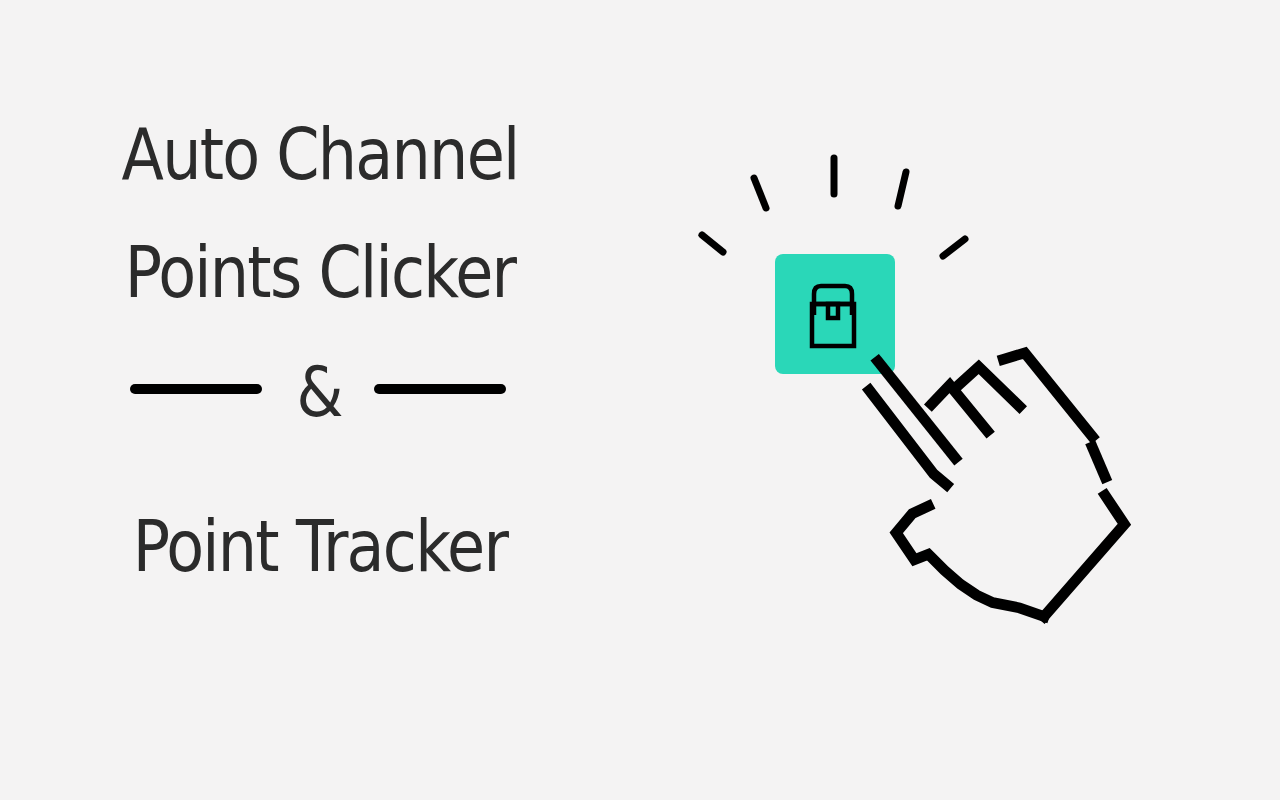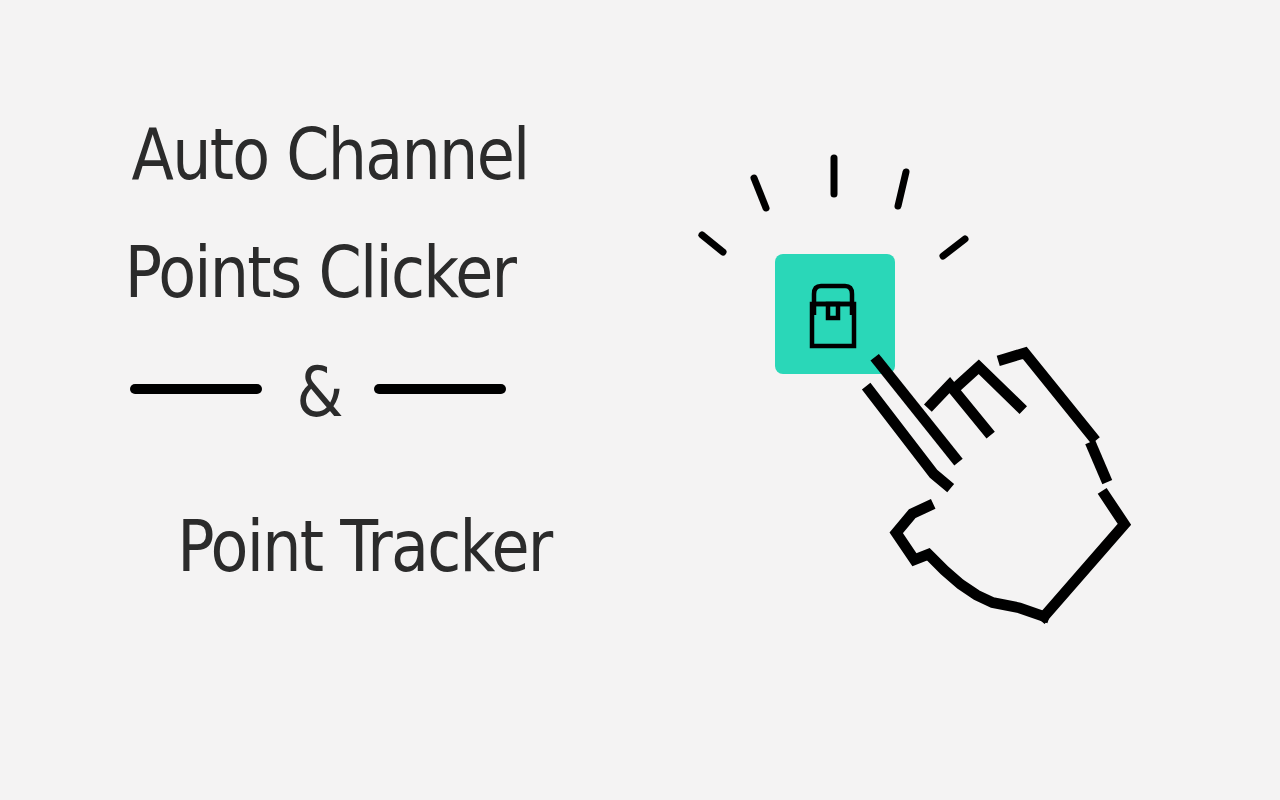--- a/index.html
+++ b/index.html
@@ -19,37 +19,37 @@
     .title-line {
       font-size: 72px;
       line-height: 132px;
       letter-spacing: -2px;
       font-weight: normal;
       white-space: nowrap;
       transform: scaleX(0.86);
       transform-origin: center;
       margin: 0;
     }
-    .line1 { position: absolute; left: 10px; top: 0; width: 520px; }
+    .line1 { position: absolute; left: 0; top: 0; width: 520px; }
     .line2 { position: absolute; left: 0; top: 118px; width: 520px; }
     .amp-row {
       position: absolute; left: 0; top: 256px; width: 520px; height: 100px;
     }
     .dash {
       position: absolute; top: 40px; height: 10px; border-radius: 5px;
       background: #000;
     }
     .dash-left { left: 70px; width: 132px; }
     .dash-right { left: 314px; width: 132px; }
     .amp {
       position: absolute; left: 222px; top: 0; width: 76px; text-align: center;
       font-size: 70px; line-height: 96px;
       transform: scaleX(0.86);
     }
-    .line3 { position: absolute; left: 8px; top: 392px; width: 520px; text-align: right; }
+    .line3 { position: absolute; left: 0; top: 392px; width: 520px; }
 
     .graphic {
       position: absolute; left: 680px; top: 140px; width: 460px; height: 490px;
     }
     .button-tile {
       position: absolute; left: 95px; top: 114px; width: 120px; height: 120px;
       background: #2ad7b8; border-radius: 8px;
     }
     .rays, .hand, .chest { position: absolute; }
   </style>

